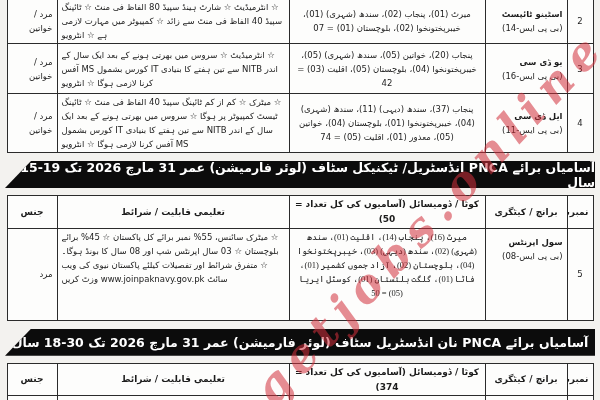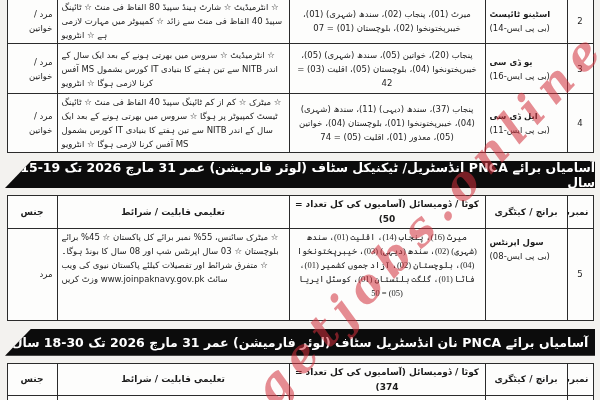--- a/index.html
+++ b/index.html
@@ -16,21 +16,21 @@
   }
   table.jobs td, table.jobs th {
     border:1.4px solid #2b2b2b;
     padding:1px 4px;
     font-size:8.5px; line-height:1.65;
     vertical-align:middle;
     overflow:hidden;
   }
   table.jobs th { font-size:9px; font-weight:bold; text-align:center; height:17px; background:#fdfdfc; }
   td.c-serial { text-align:center; font-family:"DejaVu Sans", sans-serif; font-size:10px; vertical-align:top; padding-top:4px; }
-  td.c-branch { text-align:left; font-size:9px; }
+  td.c-branch { text-align:right; font-size:9px; }
   td.c-branch .bname { font-weight:bold; }
   td.c-quota  { text-align:center; }
   td.c-qual   { text-align:left; }
   td.c-gender { text-align:right; vertical-align:top; padding-top:4px; }
   
   .band {
     background:#0c0c0c; color:#ffffff;
     height:27px; margin:8px 5px 7px 5px;
     display:flex; align-items:center; justify-content:center;
     direction:rtl; font-weight:bold; font-size:12.5px;

